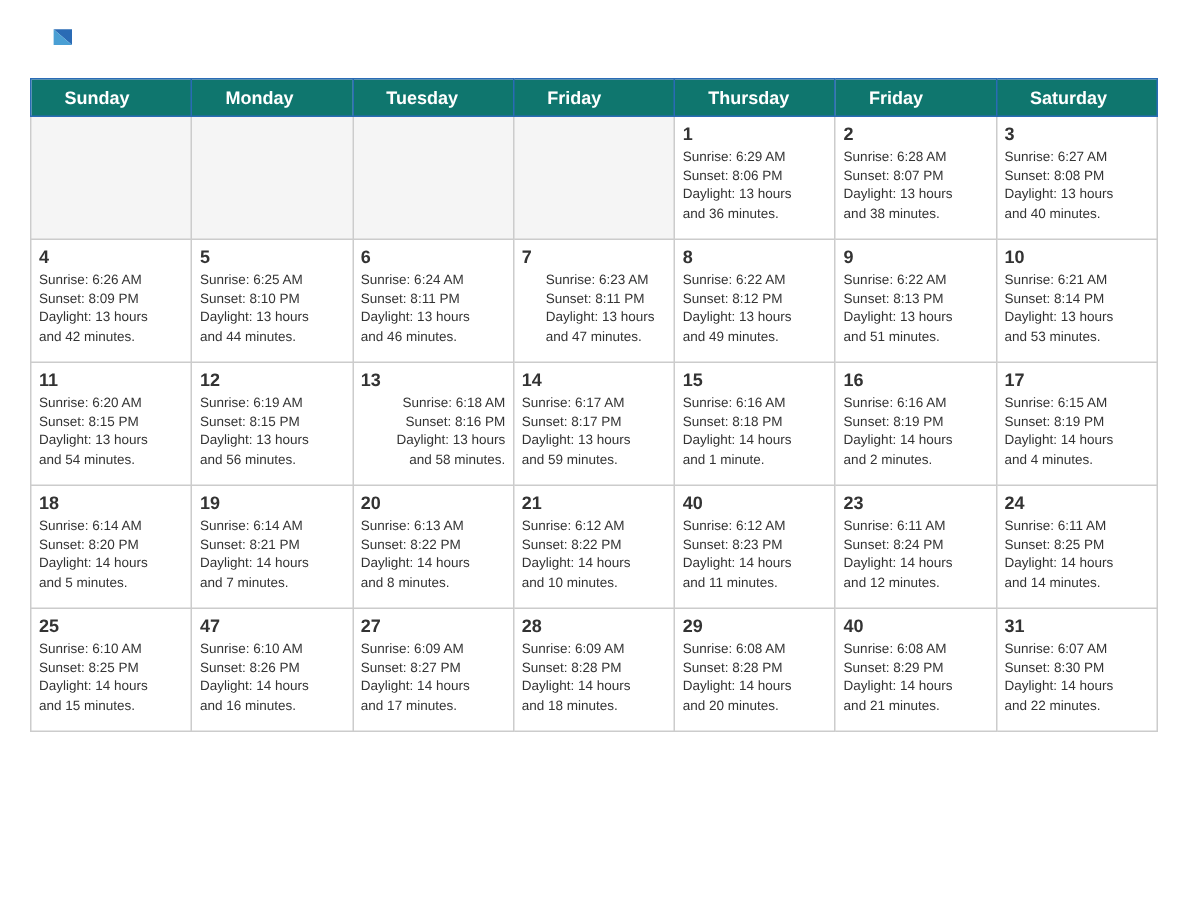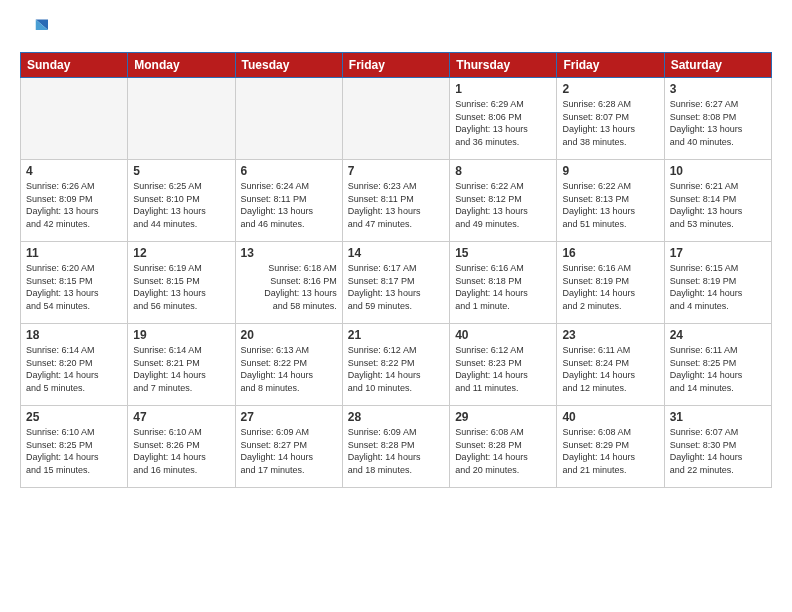--- a/index.html
+++ b/index.html
@@ -48,25 +48,25 @@
     .calendar-subtitle {
       font-size: 14px;
       color: #444;
     }
     .calendar-table {
       width: 100%;
       border-collapse: collapse;
       border: 1px solid #bbb;
     }
     .calendar-table th {
-      background: #b91c1c;
+      background: #0f766e;
       color: #fff;
       font-size: 12px;
       font-weight: bold;
-      padding: 5px 6px;
+      padding: 5px 22px;
       border: 1px solid #2a6bb5;
       text-align: left;
     }
     .calendar-table td {
       width: calc(100% / 7);
       vertical-align: top;
       border: 1px solid #ccc;
       padding: 4px 5px;
       font-size: 9.5px;
       color: #222;
@@ -168,21 +168,21 @@
           </td>
           <td>
             <div class="day-number">6</div>
             <div class="day-info" style="white-space: pre-line;">Sunrise: 6:24 AM
 Sunset: 8:11 PM
 Daylight: 13 hours
 and 46 minutes.</div>
           </td>
           <td>
             <div class="day-number">7</div>
-            <div class="day-info" style="white-space: pre-line;">Sunrise: 6:23 AM
+            <div class="day-info" style="white-space: pre-line; margin-left: 16px;">Sunrise: 6:23 AM
 Sunset: 8:11 PM
 Daylight: 13 hours
 and 47 minutes.</div>
           </td>
           <td>
             <div class="day-number">8</div>
             <div class="day-info" style="white-space: pre-line;">Sunrise: 6:22 AM
 Sunset: 8:12 PM
 Daylight: 13 hours
 and 49 minutes.</div>

